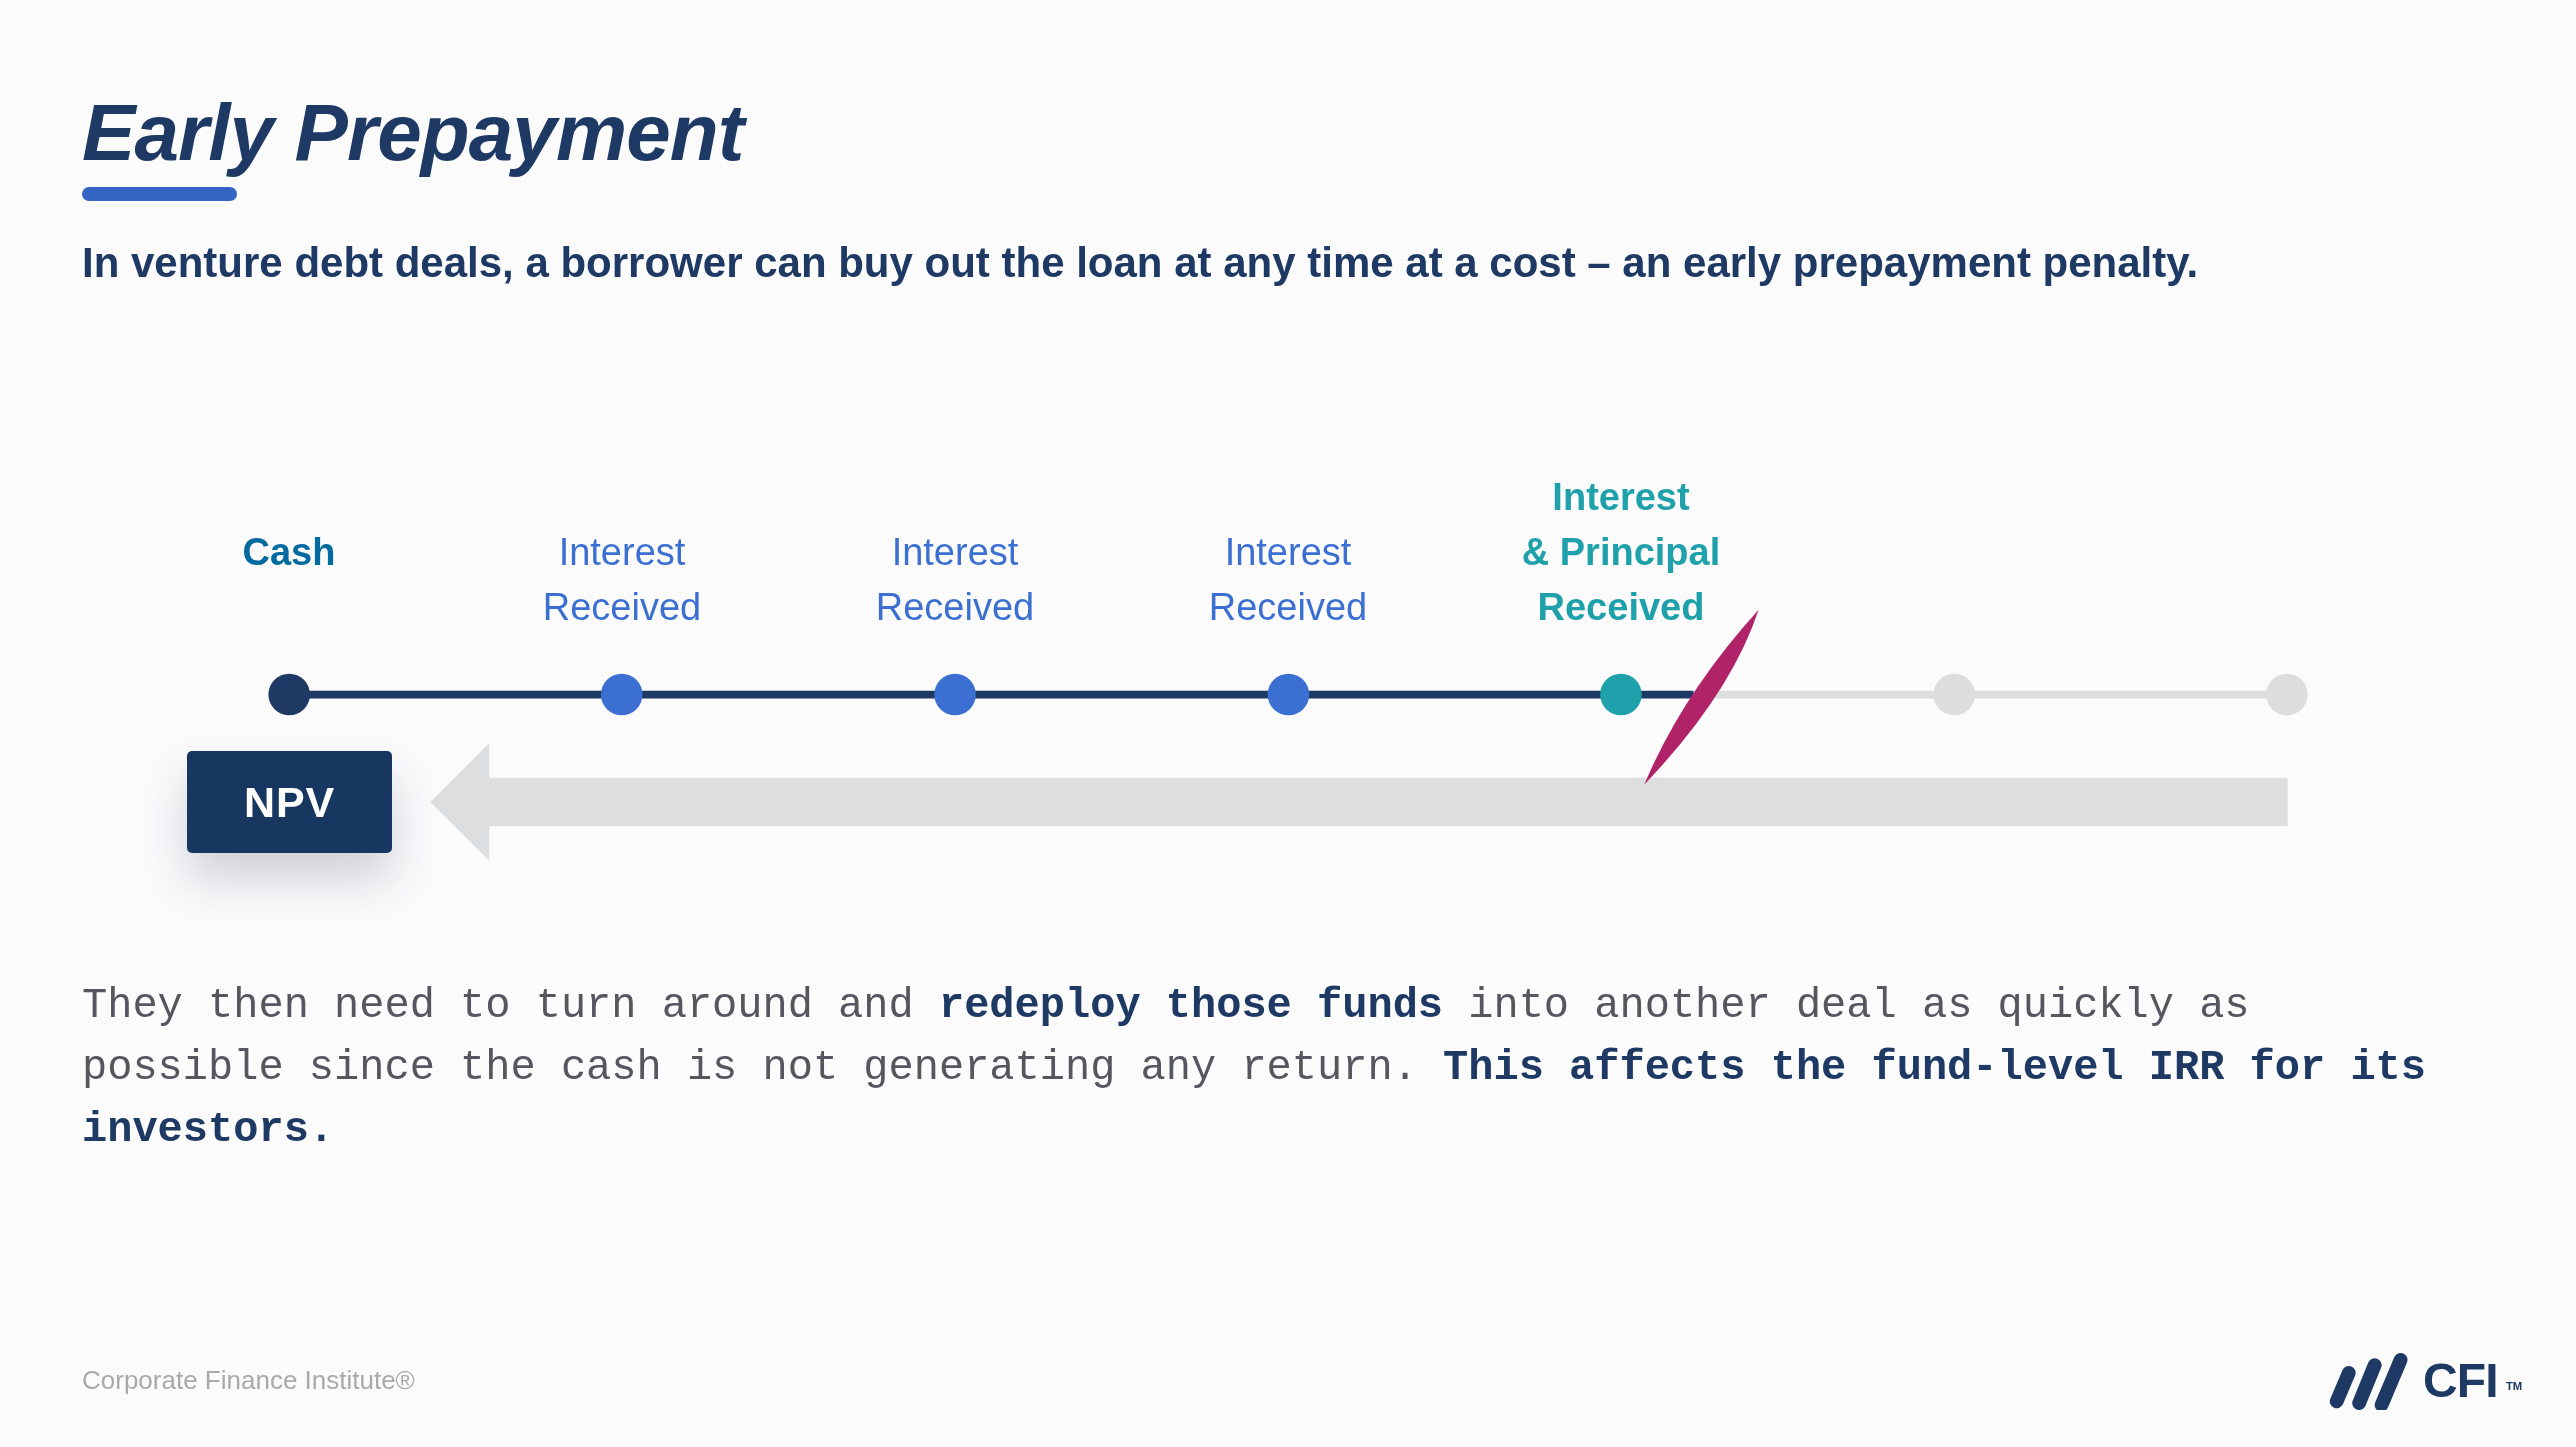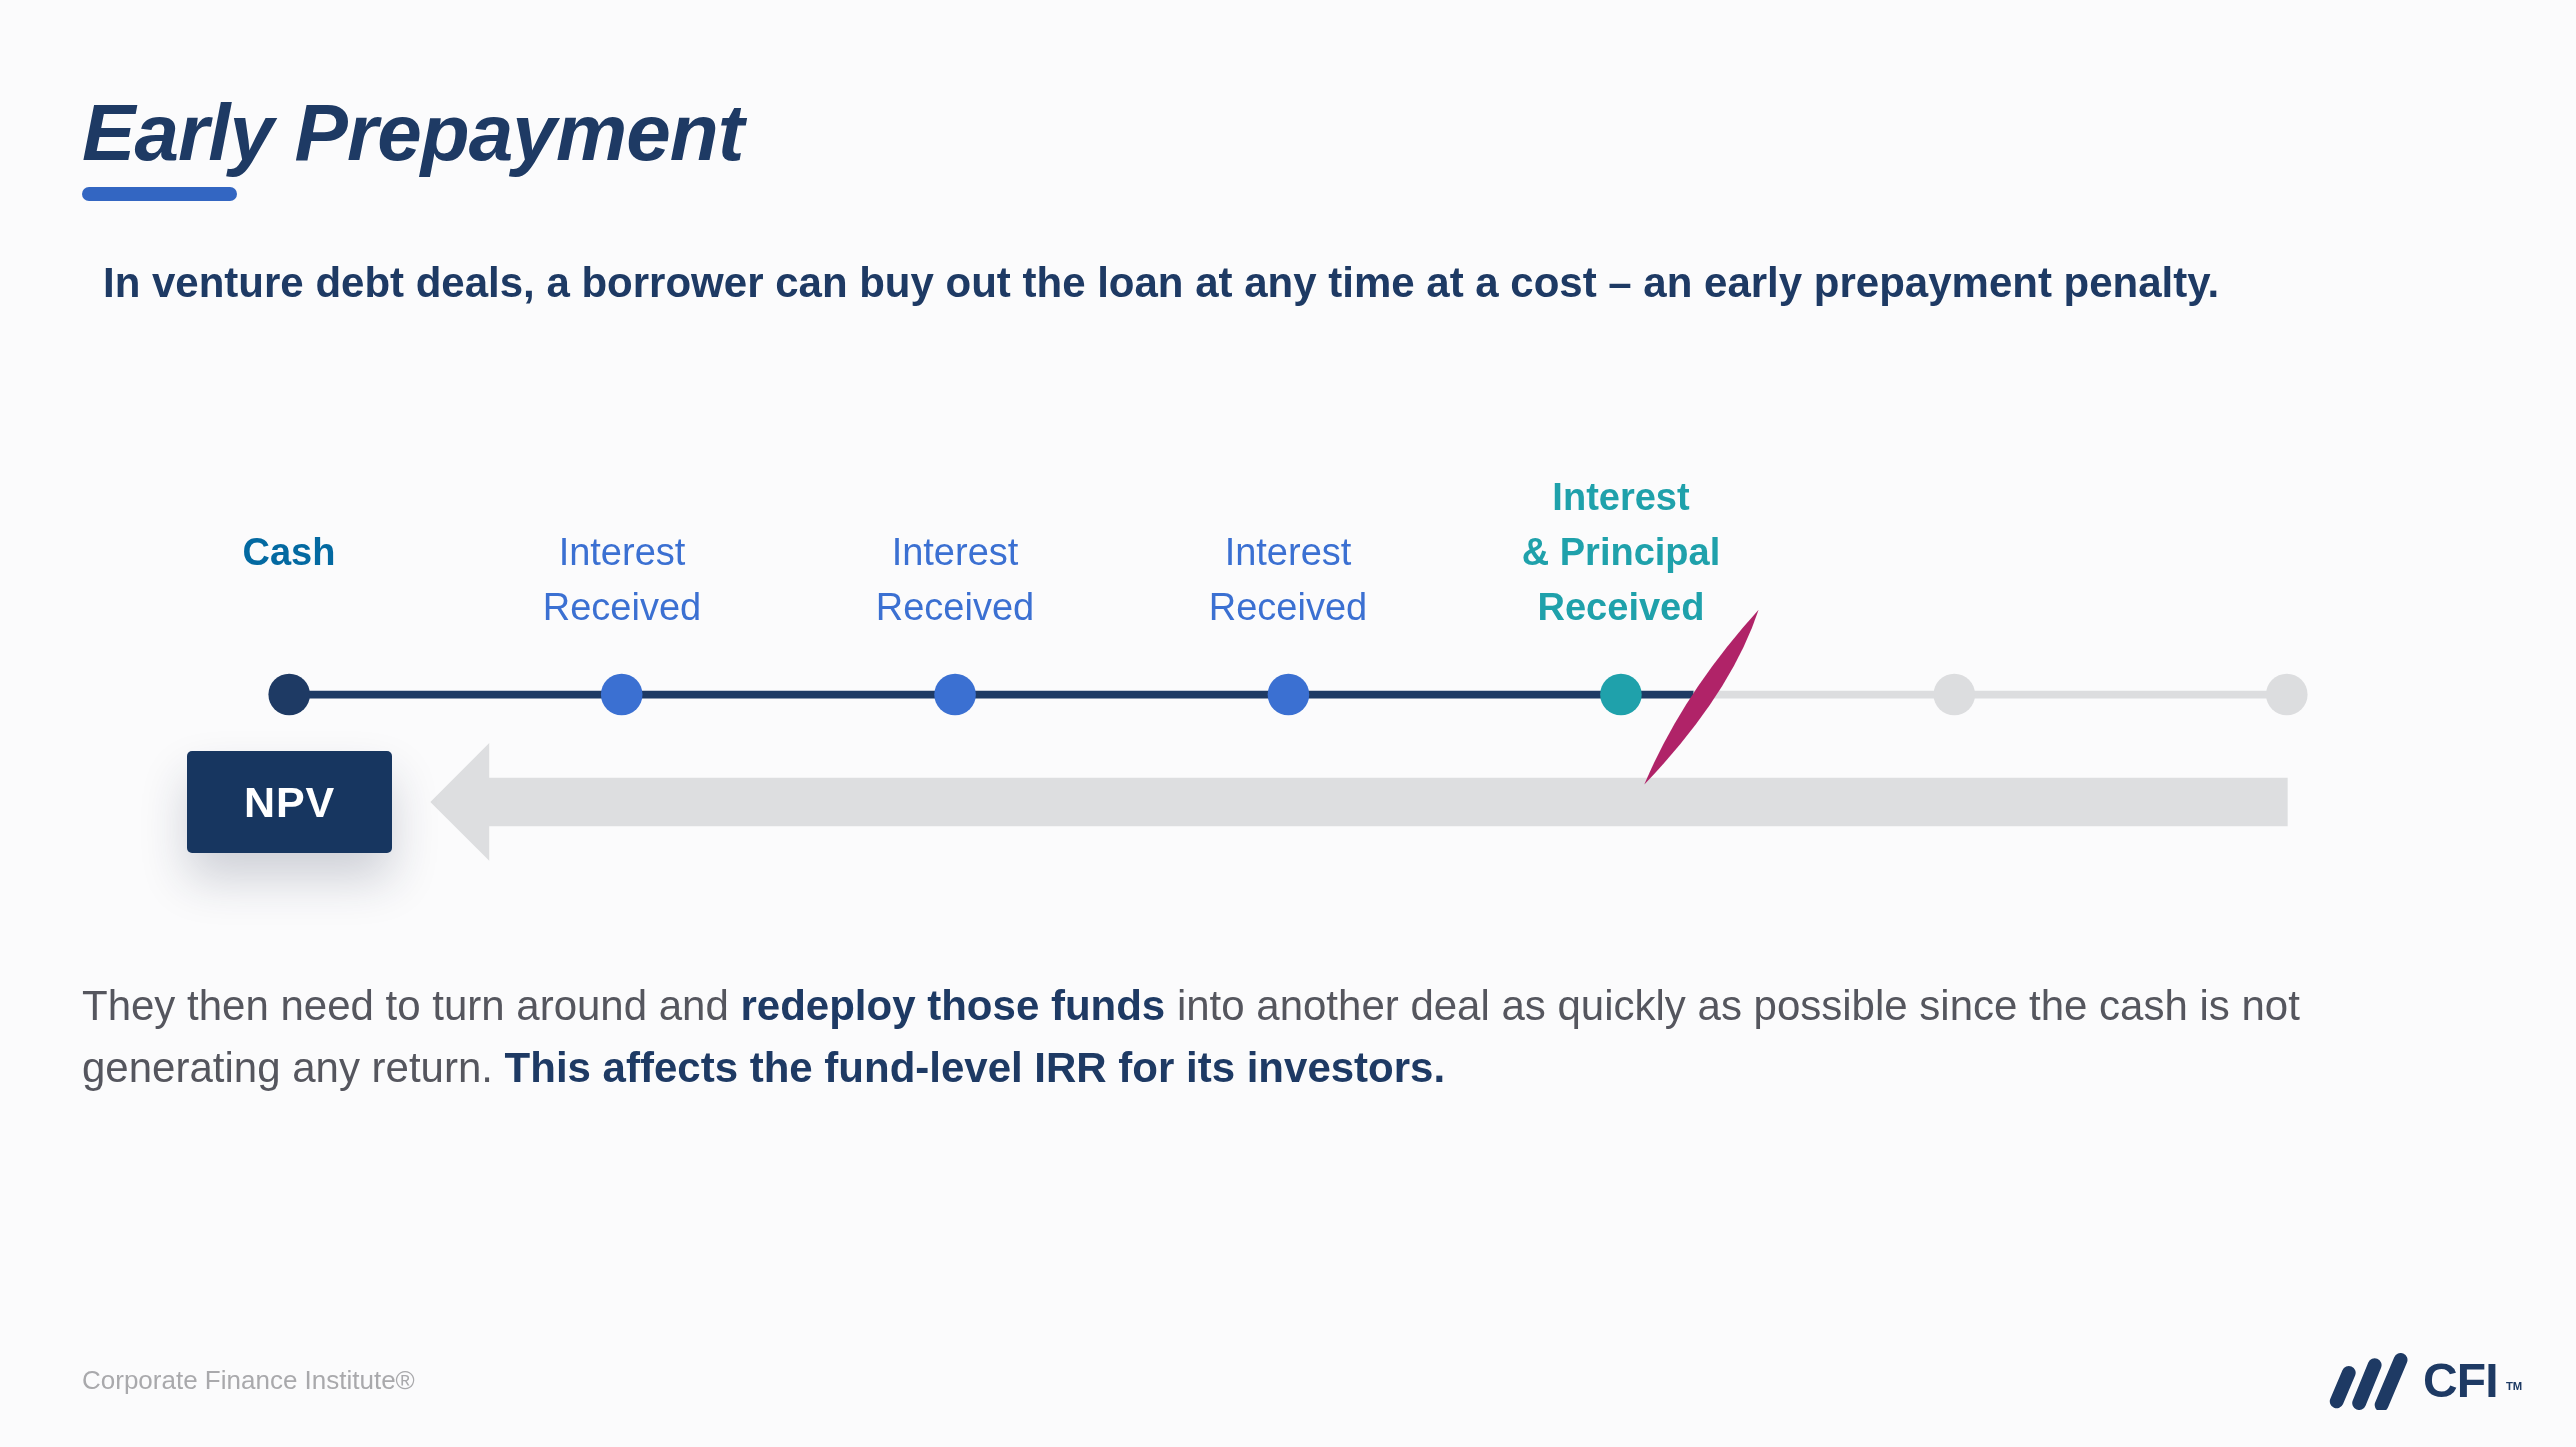--- a/index.html
+++ b/index.html
@@ -19,21 +19,21 @@
   .title-underline{
     position:absolute;left:82px;top:187px;
     width:155px;height:14px;border-radius:7px;
     background:#3366c2;
   }
   .intro{
     position:absolute;left:82px;margin:0;
     font-size:42px;font-weight:700;color:#1e3a64;
     white-space:nowrap;line-height:45px;
   }
-  .intro-1{top:260px;margin-left:21px;}
+  .intro-1{top:240px;}
   .intro-2{top:331px;}
   
   .diagram-svg{position:absolute;left:0;top:0;pointer-events:none;}
   .node-label{
     position:absolute;transform:translateX(-50%);
     width:398px;text-align:center;
     font-size:38px;line-height:55px;
   }
   .node-label span{display:block;}
   .label-navy{color:#0369a1;font-weight:700;top:525px;}
@@ -46,21 +46,21 @@
     box-shadow:0 26px 48px rgba(30,40,70,.20);
     display:flex;align-items:center;justify-content:center;
     color:#ffffff;font-size:43px;font-weight:700;letter-spacing:0.9px;
   }
   
   .body-p{
     position:absolute;left:82px;width:2373px;margin:0;
     font-size:42px;line-height:62px;color:#55565e;font-weight:400;
   }
   .body-p strong{color:#1e3a64;font-weight:700;}
-  .body-p1{top:975px;}
+  .body-p1{top:975px;font-family:Liberation Mono, monospace;}
   .body-p2{top:1126px;}
   
   .footer-credit{
     position:absolute;left:82px;top:1365px;
     font-size:26px;color:#a9a9ac;font-weight:400;
   }
   .logo{
     position:absolute;left:2326px;top:1351px;
     display:flex;align-items:flex-end;gap:10px;height:59px;
   }

